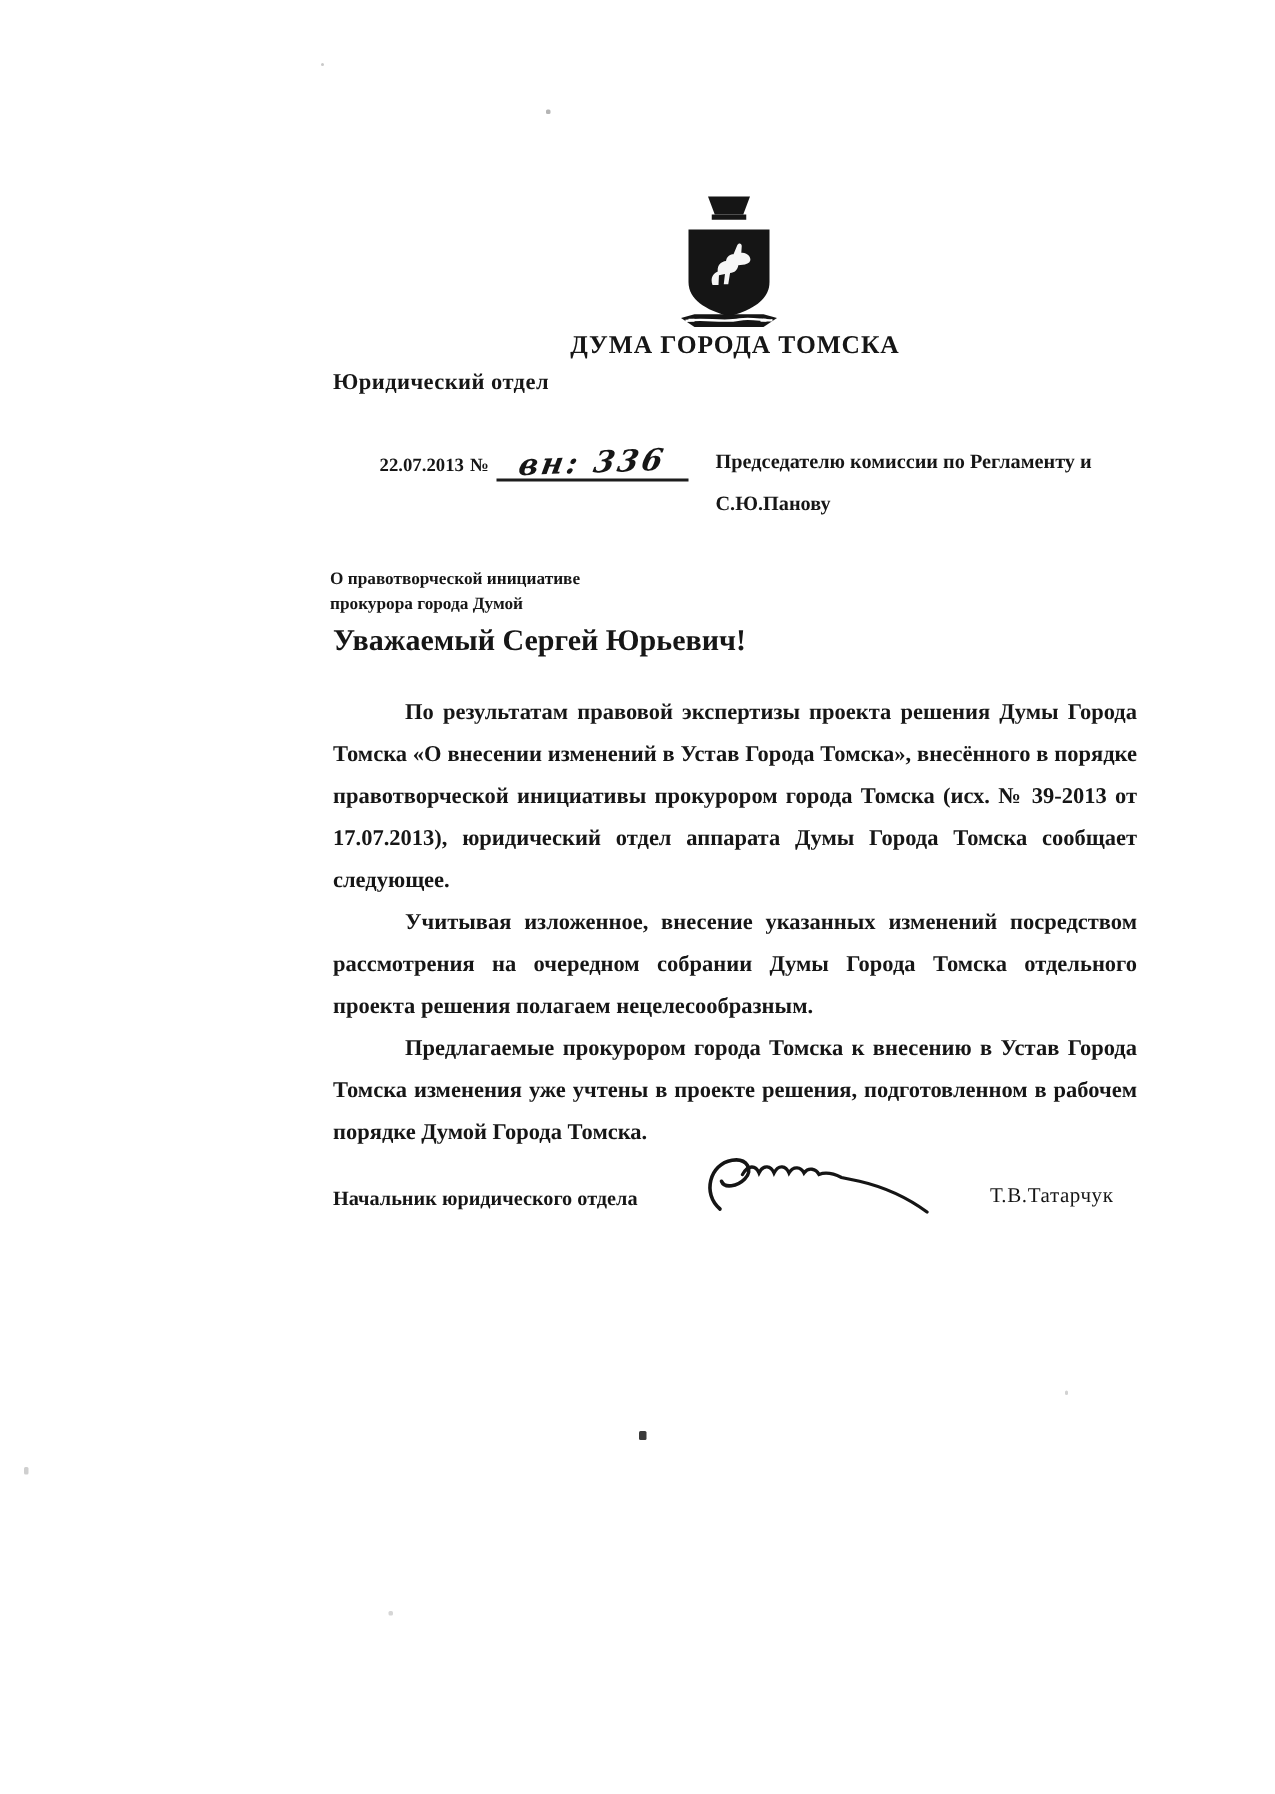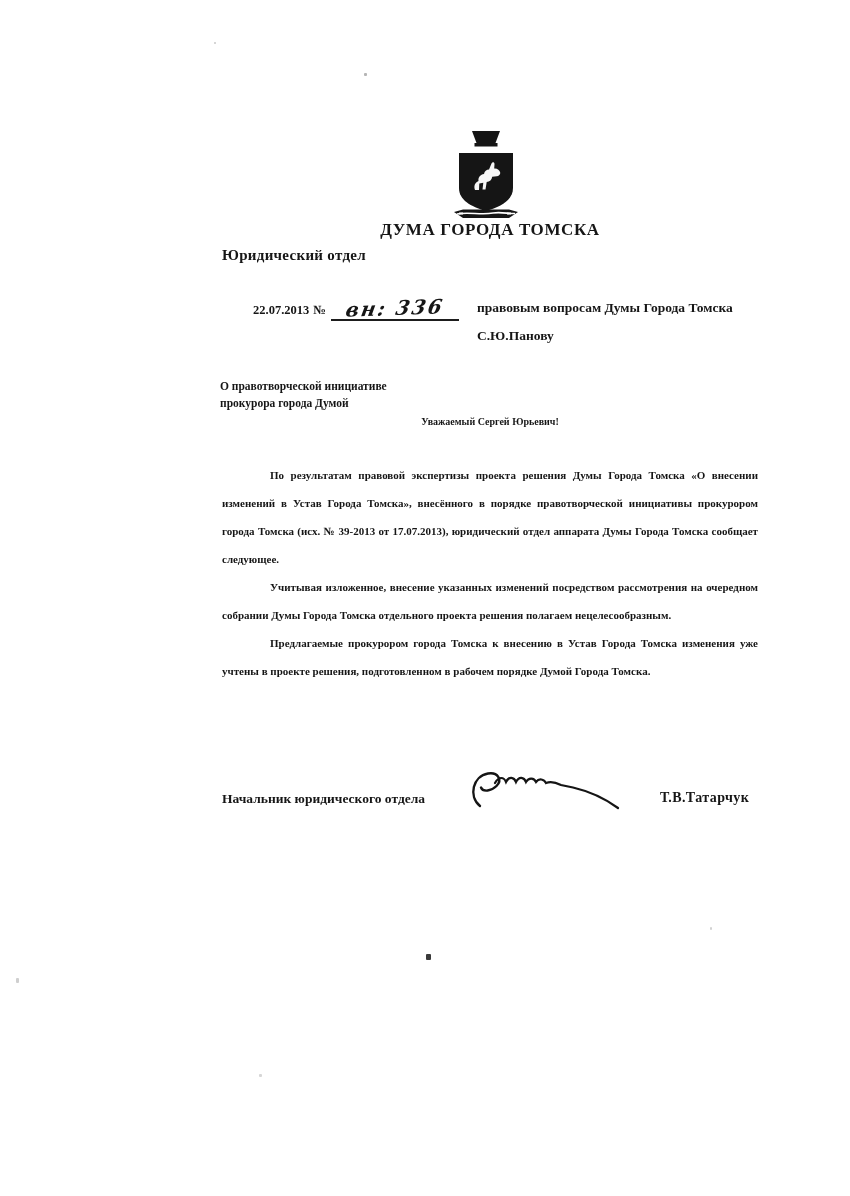--- a/index.html
+++ b/index.html
@@ -45,37 +45,37 @@
     font-size:11.5px;font-weight:bold;line-height:17px;margin-top:44px;
   }
   
   .addressee{
     position:absolute;left:477px;top:294px;width:295px;
     font-size:13.5px;font-weight:bold;line-height:28px;
   }
   
   .salutation{
     position:absolute;left:222px;top:416px;width:536px;
-    text-align:center;font-size:10px;font-weight:bold;
+    text-align:left;font-size:20px;font-weight:bold;
   }
   .body-text{
     position:absolute;left:222px;top:461px;width:536px;
-    font-size:11px;font-weight:bold;line-height:28px;
+    font-size:15px;font-weight:bold;line-height:28px;
     text-align:justify;
   }
   .body-text p{margin:0;text-indent:48px;}
   
   .sig-title{
     position:absolute;left:222px;top:791px;
     font-size:13.5px;font-weight:bold;text-align:right;
   }
   .sig-autograph{position:absolute;left:468px;top:768px;width:185px;height:45px;}
   .sig-name{
     position:absolute;left:660px;top:790px;
-    font-size:14px;font-weight:bold;letter-spacing:.4px;
+    font-size:14px;font-weight:normal;letter-spacing:.4px;
   }
   
   .speck{position:absolute;border-radius:1px;}
   .sp1{left:214px;top:42px;width:2px;height:2px;background:#c9c9c9;}
   .sp2{left:364px;top:73px;width:3px;height:3px;background:#b5b5b5;}
   .sp3{left:426px;top:954px;width:5px;height:6px;background:#3a3a3a;}
   .sp4{left:16px;top:978px;width:3px;height:5px;background:#cfcfcf;}
   .sp5{left:259px;top:1074px;width:3px;height:3px;background:#d6d6d6;}
   .sp6{left:710px;top:927px;width:2px;height:3px;background:#d2d2d2;}
 </style>
@@ -120,21 +120,21 @@
     <span class="ref-date" style="margin-left:4px">№</span>
     <span class="ref-number-wrap"><span class="ref-number">вн: 336</span></span>
   </div>
 
   <div class="subject">
     <div>О правотворческой инициативе</div>
     <div>прокурора города Думой</div>
   </div>
 
   <div class="addressee">
-    <div>правовым вопросам Думы Города Томска</div>
+    <div>Председателю комиссии по Регламенту и</div>
     <div>С.Ю.Панову</div>
   </div>
 
   <div class="salutation">Уважаемый Сергей Юрьевич!</div>
 
   <div class="body-text">
     <p>По результатам правовой экспертизы проекта решения Думы Города Томска «О внесении изменений в Устав Города Томска», внесённого в порядке правотворческой инициативы прокурором города Томска (исх. № 39-2013 от 17.07.2013), юридический отдел аппарата Думы Города Томска сообщает следующее.</p>
     <p>Учитывая изложенное, внесение указанных изменений посредством рассмотрения на очередном собрании Думы Города Томска отдельного проекта решения полагаем нецелесообразным.</p>
     <p>Предлагаемые прокурором города Томска к внесению в Устав Города Томска изменения уже учтены в проекте решения, подготовленном в рабочем порядке Думой Города Томска.</p>
   </div>

